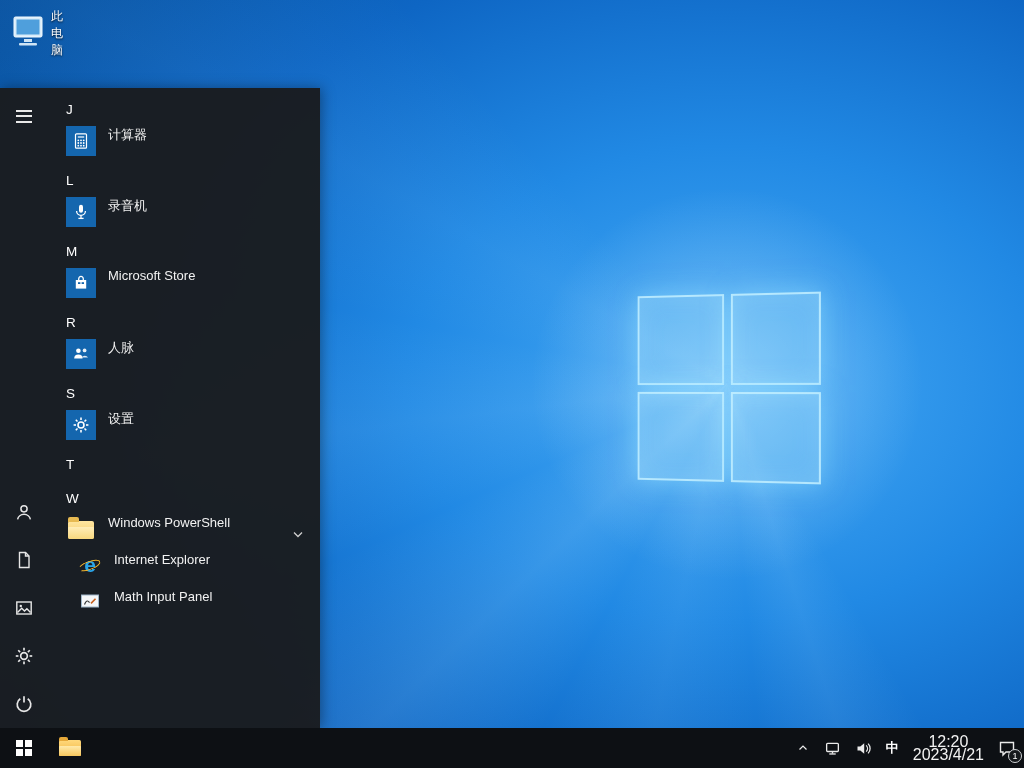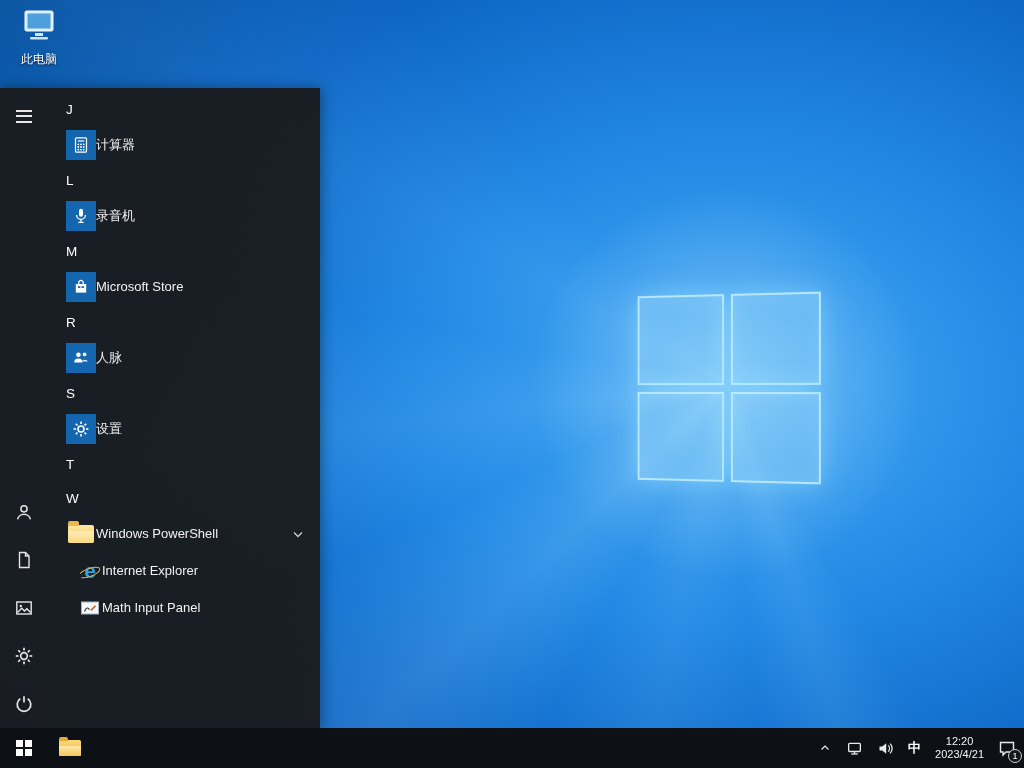--- a/index.html
+++ b/index.html
@@ -38,21 +38,21 @@
     transform: perspective(850px) rotateY(-13deg);
   }
   .pane {
     background: rgba(150,215,250,.30);
     border:2px solid rgba(195,240,255,.85);
     box-shadow: 0 0 22px rgba(140,220,255,.55), inset 0 0 26px rgba(190,238,255,.22);
   }
   
   .desktop-icon {
     position:absolute; left:8px; top:8px; width:62px; z-index:1;
-    display:flex; flex-direction:column; align-items:center; gap:3px; cursor:pointer;
+    display:flex; flex-direction:row; align-items:center; gap:3px; cursor:pointer;
   }
   .di-label { font-size:12px; color:#fff; text-shadow:0 1px 2px rgba(0,0,0,.85); }
   
   .start-menu {
     position:absolute; left:0; top:88px; width:320px; height:640px; z-index:5;
     background: rgba(26,28,31,.97);
     display:flex;
     box-shadow: 2px 0 12px rgba(0,0,0,.35);
   }
   .rail {
@@ -64,21 +64,21 @@
     background:none; border:none; cursor:pointer;
   }
   .ham { display:flex; flex-direction:column; gap:3.5px; }
   .ham i { display:block; width:16px; height:2px; background:#e8e8e8; }
   .app-list { flex:1; padding-top:4px; overflow:hidden; }
   .letter-header {
     height:34px; display:flex; align-items:center; padding-left:18px;
     font-size:13.5px; color:#fff; cursor:pointer;
   }
   .app-row {
-    height:37px; display:flex; align-items:center; 
+    height:37px; display:flex; gap:12px;
     padding:0 14px 0 18px; font-size:13px; color:#f2f2f2; cursor:pointer;
   }
   .app-row.sub { padding-left:30px; }
   .tile {
     width:30px; height:30px; flex:none; display:grid; place-items:center;
     background:#1466ae;
   }
   .tile.navy { background:#0c3c74; }
   .icwrap { width:30px; height:30px; flex:none; display:grid; place-items:center; }
   .icwrap.small { width:24px; height:24px; }
@@ -107,21 +107,21 @@
   .tb-app { width:44px; }
   .tb-folder { position:relative; width:22px; height:16px;
     background:linear-gradient(#ffd97c,#f0b23f); border-radius:1.5px; }
   .tb-folder::before { content:""; position:absolute; top:-3.5px; left:0; width:9px; height:4px;
     background:#e6a93a; border-radius:2px 2px 0 0; }
   .tb-folder::after { content:""; position:absolute; left:0; bottom:0; width:22px; height:10px;
     background:linear-gradient(#ffe9a9,#f6c65d); border-radius:1px; }
   .tray { margin-left:auto; display:flex; align-items:stretch; }
   .tray .tb-btn { padding:0 7px; }
   .ime { font-size:13px; font-weight:bold; color:#fff; }
-  .clock { font-size:11px; line-height:13px; color:#f2f2f2; padding:0 9px; }
+  .clock { font-size:16px; line-height:13px; color:#f2f2f2; padding:0 9px; }
   .action { position:relative; padding:0 12px 0 8px; }
   .badge {
     position:absolute; right:2px; bottom:5px; width:14px; height:14px; border-radius:50%;
     background:#15181b; border:1px solid #cfd2d4; color:#fff; font-size:9px;
     display:grid; place-items:center; line-height:1;
   }
 </style>
 </head>
 <body>
 

